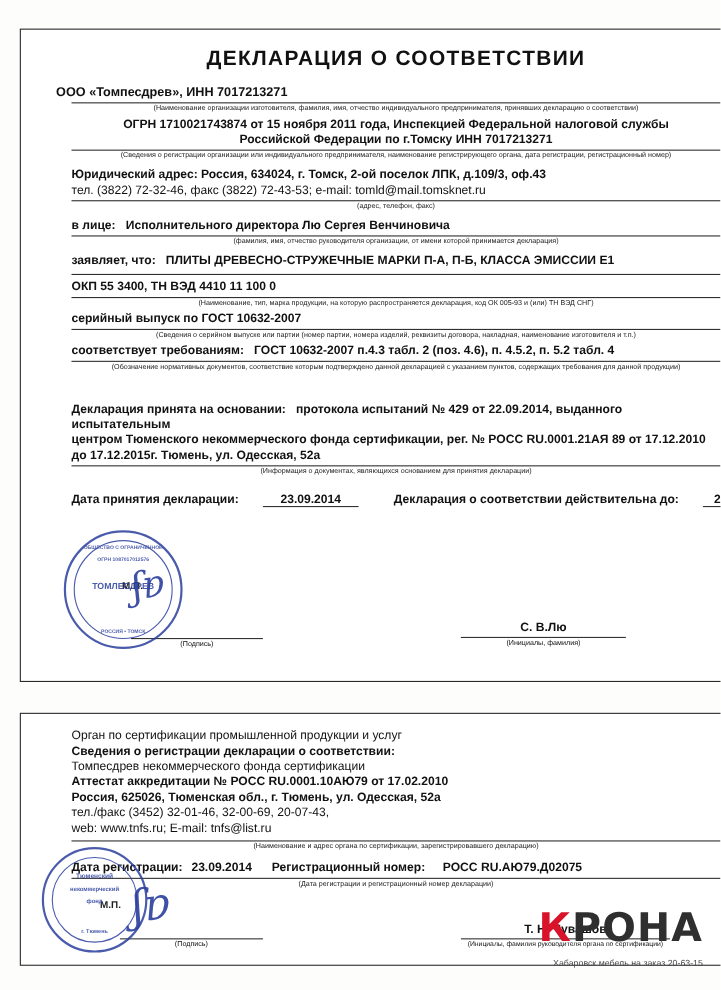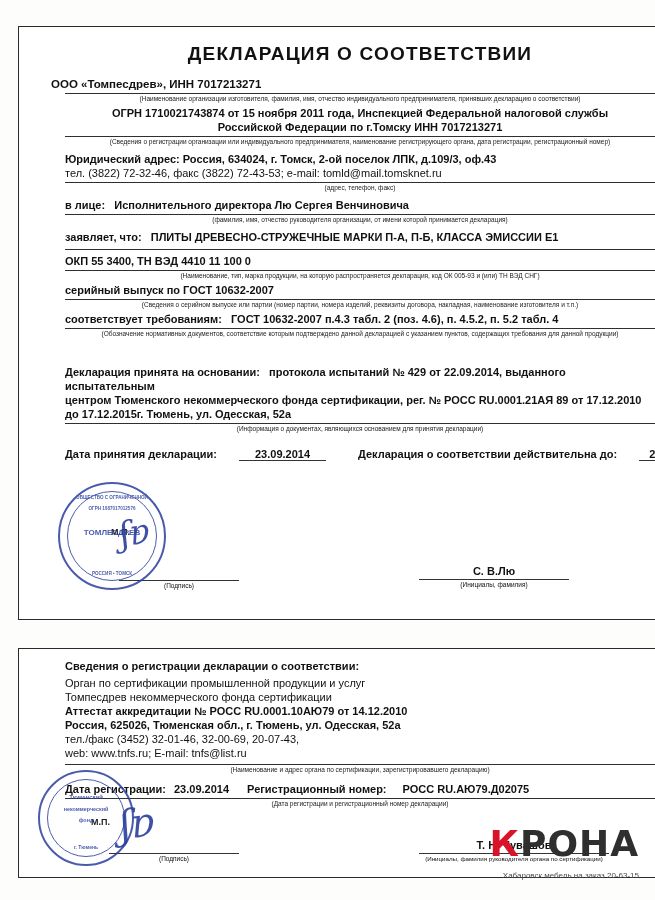--- a/index.html
+++ b/index.html
@@ -209,24 +209,24 @@
   <div class="stamp" id="stamp1">
     <div class="stamp-txt" style="top:11px;font-size:4.6px;">ОБЩЕСТВО С ОГРАНИЧЕННОЙ</div>
     <div class="stamp-txt" style="top:22px;font-size:4.6px;">ОГРН 1087017012576</div>
     <div class="stamp-txt" style="top:44px;font-size:8px;">ТОМЛЕСДРЕВ</div>
     <div class="stamp-txt" style="bottom:12px;font-size:4.6px;">РОССИЯ • ТОМСК</div>
   </div>
   <div class="sig" id="sig1">ʃɐ</div>
 
   <div class="frame" id="reg-frame">
     <div class="row" style="padding-top:10px;">
+      <div class="line" style="margin-top:3px;">Орган по сертификации промышленной продукции и услуг</div>
       <div class="line bold">Сведения о регистрации декларации о соответствии:</div>
-      <div class="line" style="margin-top:3px;">Орган по сертификации промышленной продукции и услуг</div>
       <div class="line">Томпесдрев некоммерческого фонда сертификации</div>
-      <div class="line bold">Аттестат аккредитации № РОСС RU.0001.10АЮ79 от 14.12.2010</div>
+      <div class="line bold">Аттестат аккредитации № РОСС RU.0001.10АЮ79 от 17.02.2010</div>
       <div class="line bold">Россия, 625026, Тюменская обл., г. Тюмень, ул. Одесская, 52а</div>
       <div class="line">тел./факс (3452) 32-01-46, 32-00-69, 20-07-43,</div>
       <div class="line">web: www.tnfs.ru; E-mail: tnfs@list.ru</div>
       <div class="uline" style="height:1px;margin-top:2px;"></div>
       <div class="caption">(Наименование и адрес органа по сертификации, зарегистрировавшего декларацию)</div>
     </div>
 
     <div class="row" style="margin-top:10px;">
       <div class="decl-row" style="gap:8px;">
         <span class="lbl">Дата регистрации:</span>

